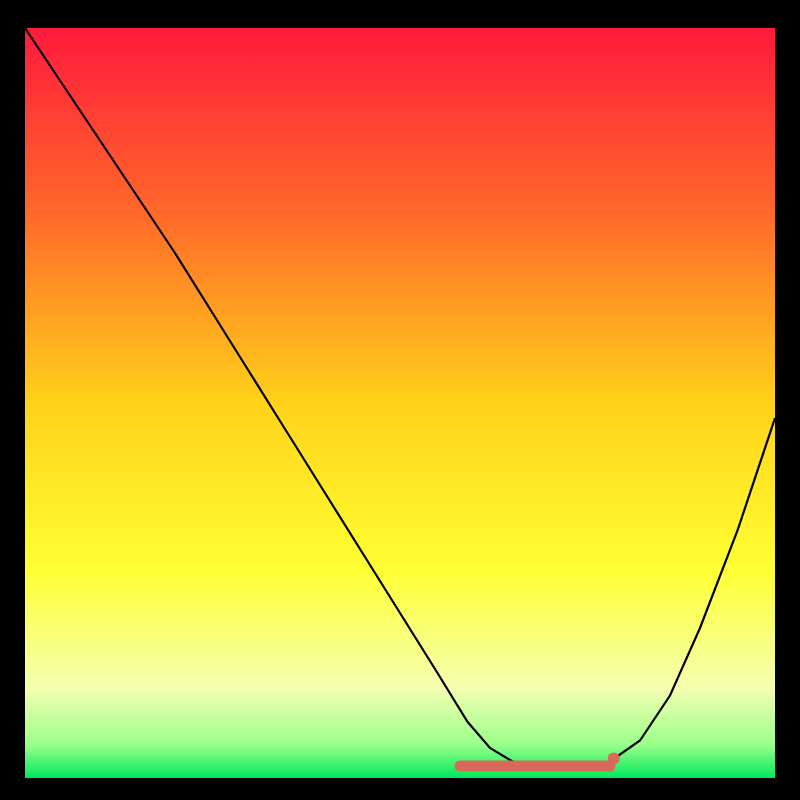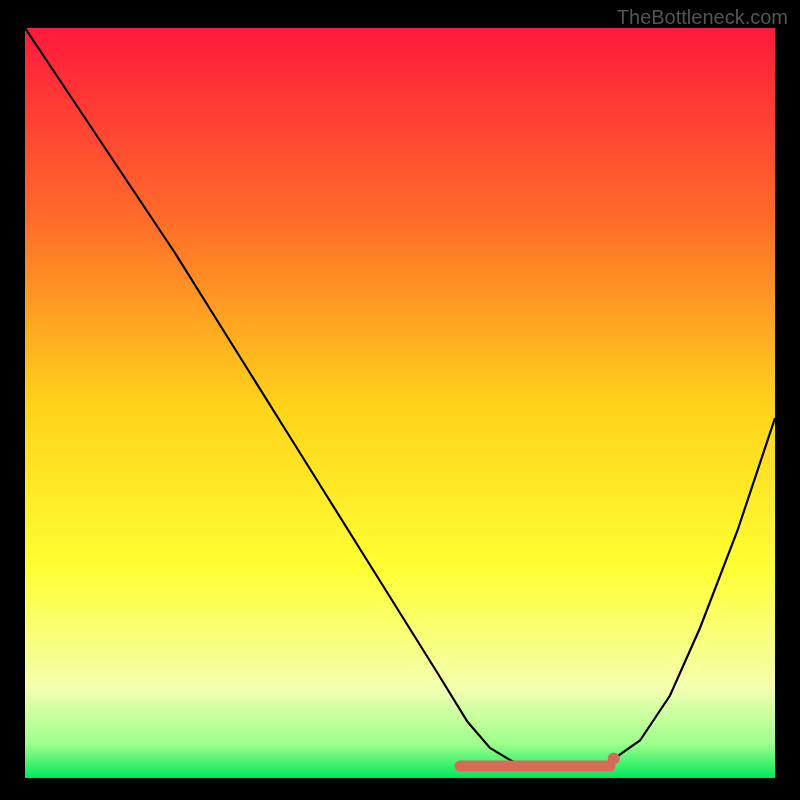--- a/index.html
+++ b/index.html
@@ -34,21 +34,20 @@
     height: 750px;
   }
   svg {
     display: block;
   }
 </style>
 </head>
 <body>
 
 <div class="container">
-  <div class="watermark">TheBottleneck.com</div>
   <div class="plot-area">
     <svg id="chart-svg" width="750" height="750" viewBox="0 0 750 750">
       <defs>
         <linearGradient id="bg-grad" x1="0" y1="0" x2="0" y2="1">
             <stop offset="0%" stop-color="#ff1a3c"></stop>
             <stop offset="25%" stop-color="#ff6a2a"></stop>
             <stop offset="50%" stop-color="#ffd21a"></stop>
             <stop offset="72%" stop-color="#ffff33"></stop>
             <stop offset="88%" stop-color="#f4ffb0"></stop>
             <stop offset="95.5%" stop-color="#9cff8c"></stop>

